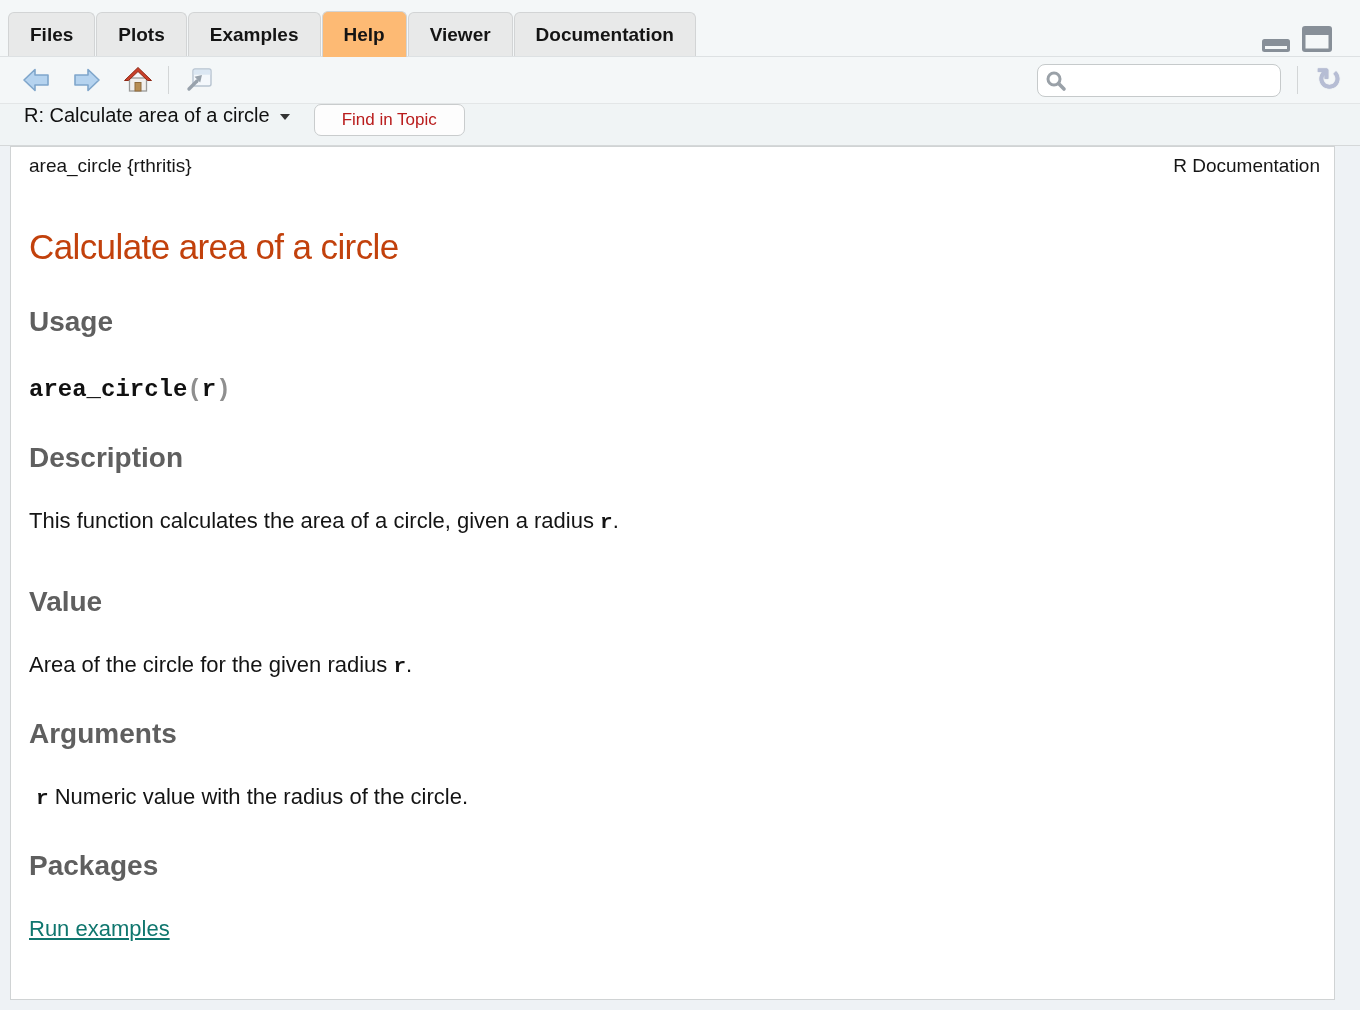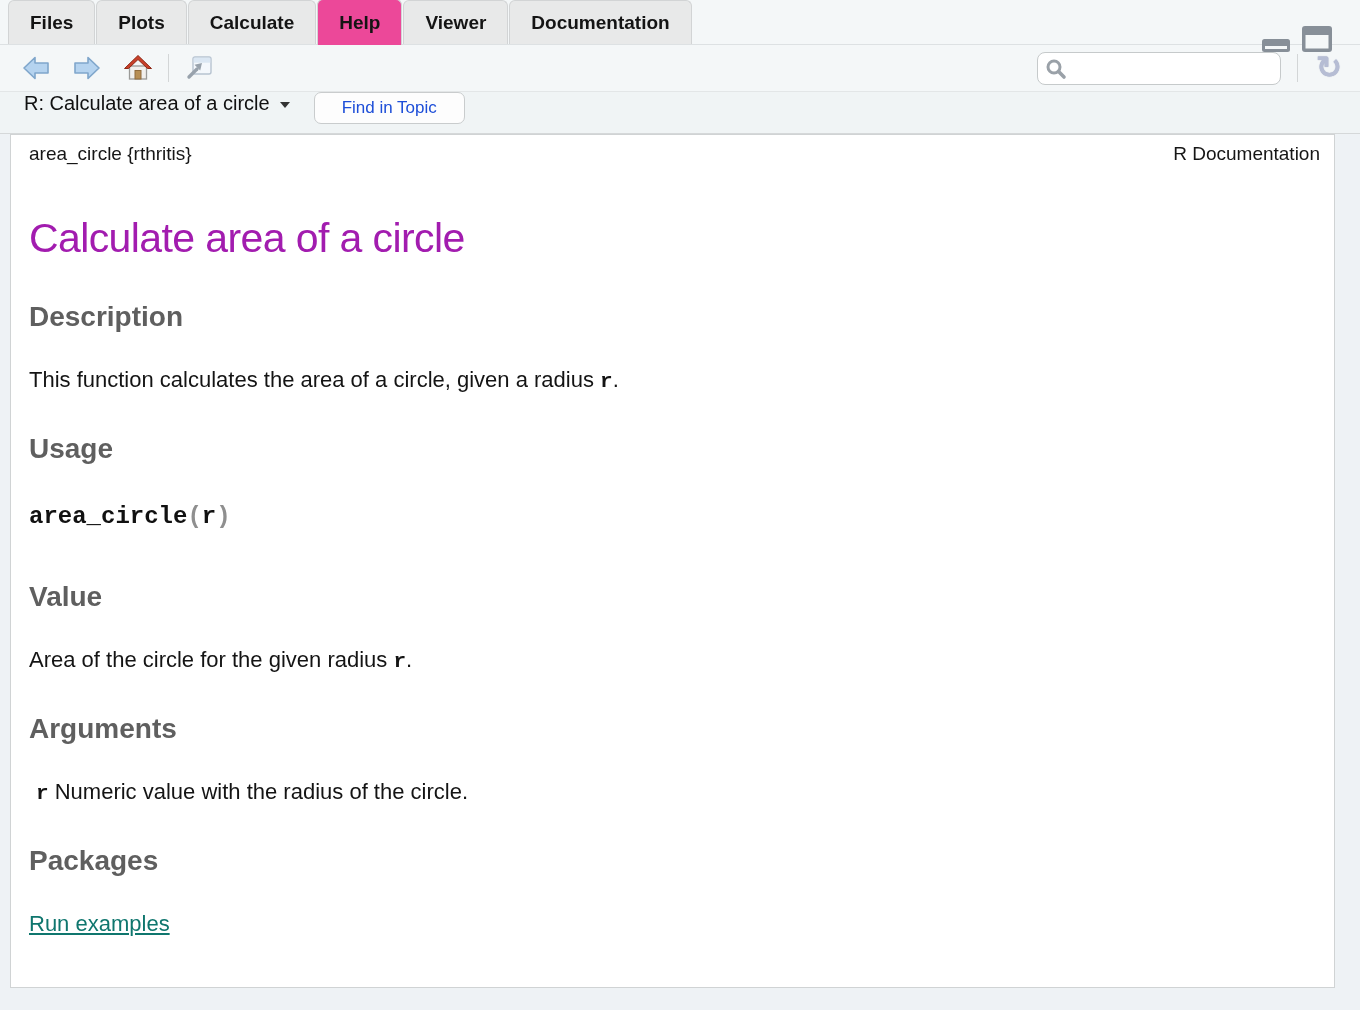--- a/index.html
+++ b/index.html
@@ -4,37 +4,37 @@
 <style>
   * { box-sizing: border-box; }
   html,body { margin:0; padding:0; }
   body {
     width:1360px; height:1010px;
     background:#eef2f5;
     font-family:"Liberation Sans", sans-serif;
     overflow:hidden;
   }
   
-  .topbar { background:#f4f7f8; padding-top:0; position:relative; }
+  .topbar { background:#f4f7f8; padding-top:12px; position:relative; }
   .tabbar {
     display:flex; align-items:flex-end;
     padding-left:8px; height:45px;
     border-bottom:1px solid #dde1e3;
   }
   .tab {
     display:flex; align-items:center; justify-content:center;
     height:44px; padding:0 21px;
     background:#e8e9e9;
     border:1px solid #d2d4d5; border-bottom:none;
     border-radius:6px 6px 0 0;
     font-size:19px; font-weight:bold; color:#141414;
     cursor:default; position:relative; margin-right:1px;
   }
   .tab.active {
-    background:#ec4899; height:46px; margin-bottom:-1px; z-index:2;
+    background:#fdba74; height:46px; margin-bottom:-1px; z-index:2;
   }
   .win-controls {
     position:absolute; top:26px; right:28px;
     display:flex; align-items:flex-end; gap:12px; z-index:3;
   }
   .win-btn { border:none; background:transparent; padding:0; cursor:default; line-height:0; }
   
   .toolbar {
     height:47px; background:#f4f7f8;
     border-bottom:1px solid #e3e6e7;
@@ -71,38 +71,38 @@
   }
   .caret-down {
     width:0; height:0; margin-left:10px; margin-top:3px;
     border-left:5px solid transparent;
     border-right:5px solid transparent;
     border-top:6px solid #333;
   }
   .find-btn {
     margin-left:24px; height:32px; padding:0 27px;
     background:#fdfdfd; border:1px solid #c9cccd; border-radius:7px;
-    font-size:17px; color:#1d4ed8;
+    font-size:17px; color:#b91c1c;
     font-family:"Liberation Sans", sans-serif; cursor:default;
   }
   
   .content {
     background:#fff;
     border:1px solid #d0d3d4;
     margin:0 25px 8px 10px;
     height:854px;
     padding:6px 14px 0 18px;
     overflow:hidden;
   }
   .doc-header {
     display:flex; justify-content:space-between;
     font-size:19px; color:#161616; margin-top:2px;
   }
   h1.doc-title {
-    font-size:41px; font-weight:normal; color:#a21caf;
+    font-size:35px; font-weight:normal; color:#c2410c;
     margin:50px 0 0; letter-spacing:-0.6px; line-height:1.15;
   }
   .section h2 {
     font-size:28px; font-weight:bold; color:#5f5f5f;
     margin:40px 0 0; line-height:1.1;
   }
   .section p { font-size:22px; color:#141414; margin:34px 0 0; line-height:1.2; }
   .section pre {
     font-family:"Liberation Mono", monospace;
     font-size:24px; font-weight:bold; color:#111;
@@ -140,21 +140,21 @@
     </button>
   </div>
   <div class="tabbar">
       <div class="tab">
         <span>Files</span>
       </div>
       <div class="tab">
         <span>Plots</span>
       </div>
       <div class="tab">
-        <span>Calculate</span>
+        <span>Examples</span>
       </div>
       <div class="tab active">
         <span>Help</span>
       </div>
       <div class="tab">
         <span>Viewer</span>
       </div>
       <div class="tab">
         <span>Documentation</span>
       </div>
@@ -219,28 +219,28 @@
   <button class="find-btn">Find in Topic</button>
 </div>
 
 <div class="content">
   <div class="doc-header">
     <span>area_circle {rthritis}</span>
     <span>R Documentation</span>
   </div>
   <h1 class="doc-title">Calculate area of a circle</h1>
   <div>
+      <div class="section sec-usage">
+        <h2>Usage</h2>
+        <pre><span class="fn">area_circle</span><span class="pr">(</span><span class="fn">r</span><span class="pr">)</span></pre>
+      </div>
       <div class="section sec-description">
         <h2>Description</h2>
         <p><span>This function calculates the area of a circle, given a radius </span><code>r</code><span>.</span></p>
       </div>
-      <div class="section sec-usage">
-        <h2>Usage</h2>
-        <pre><span class="fn">area_circle</span><span class="pr">(</span><span class="fn">r</span><span class="pr">)</span></pre>
-      </div>
       <div class="section sec-value">
         <h2>Value</h2>
         <p><span>Area of the circle for the given radius </span><code>r</code><span>.</span></p>
       </div>
       <div class="section sec-arguments">
         <h2>Arguments</h2>
         <p><code>r</code><span> Numeric value with the radius of the circle.</span></p>
       </div>
       <div class="section sec-examples">
         <h2>Packages</h2>

